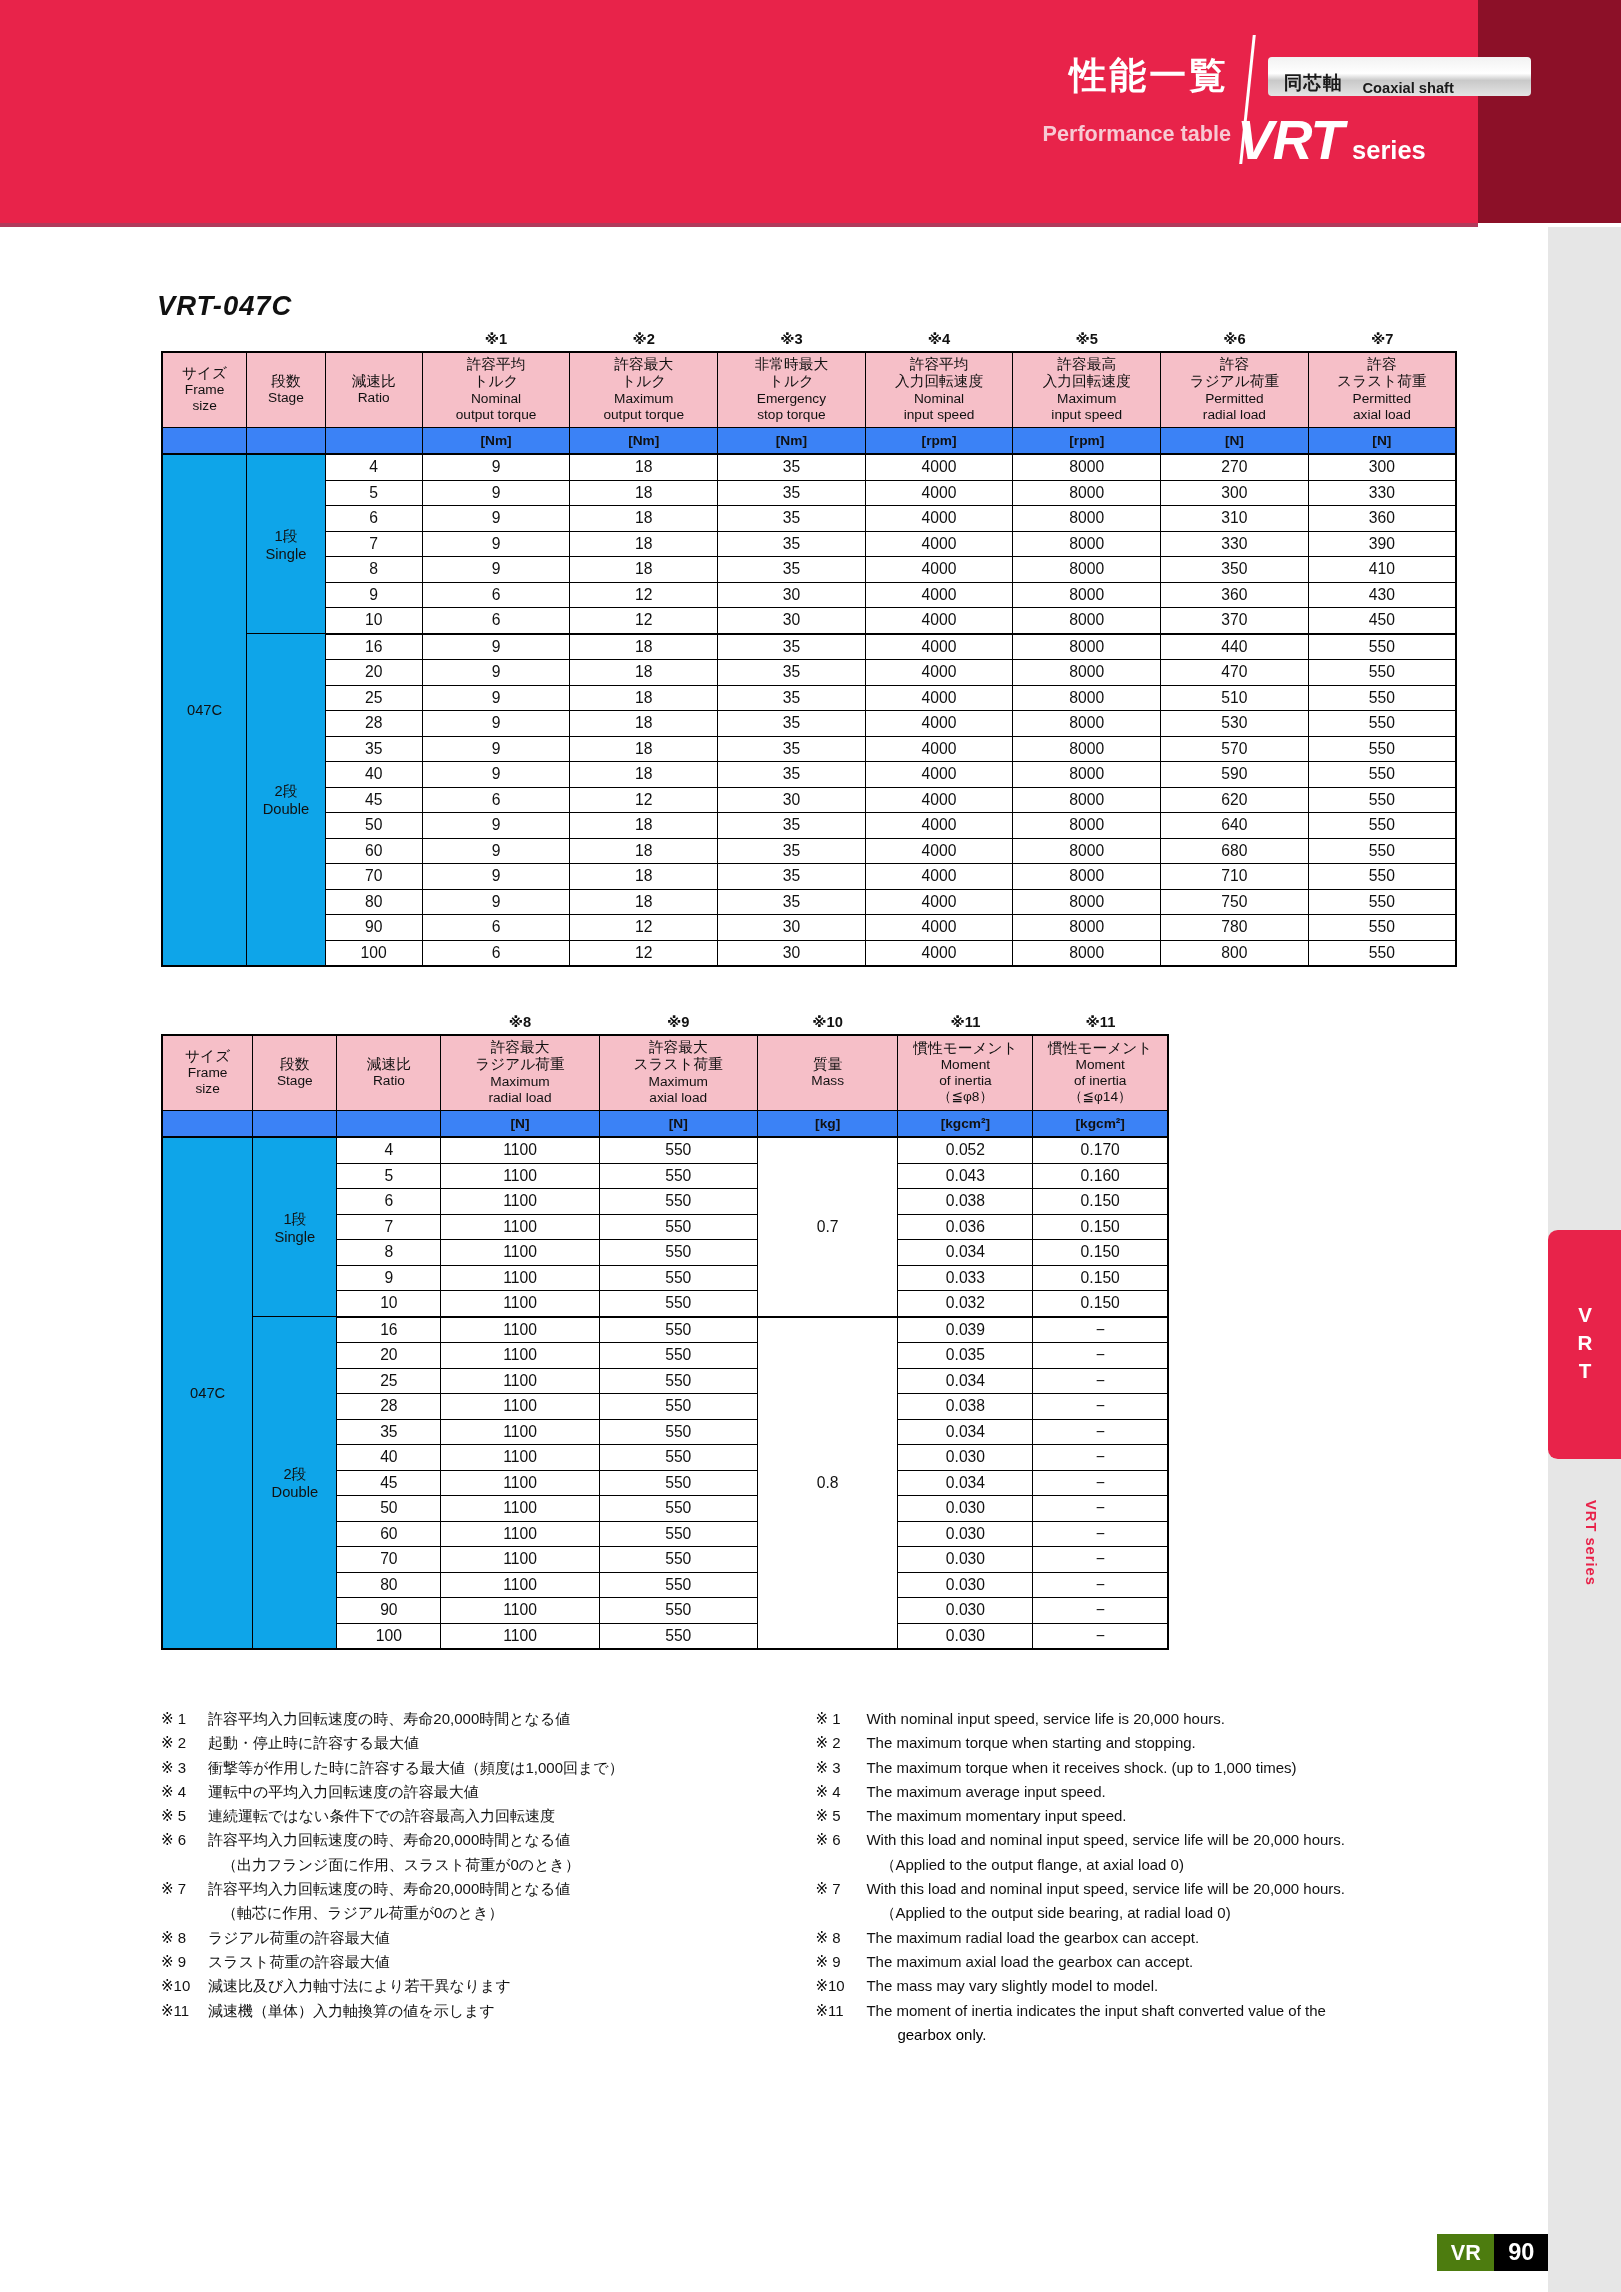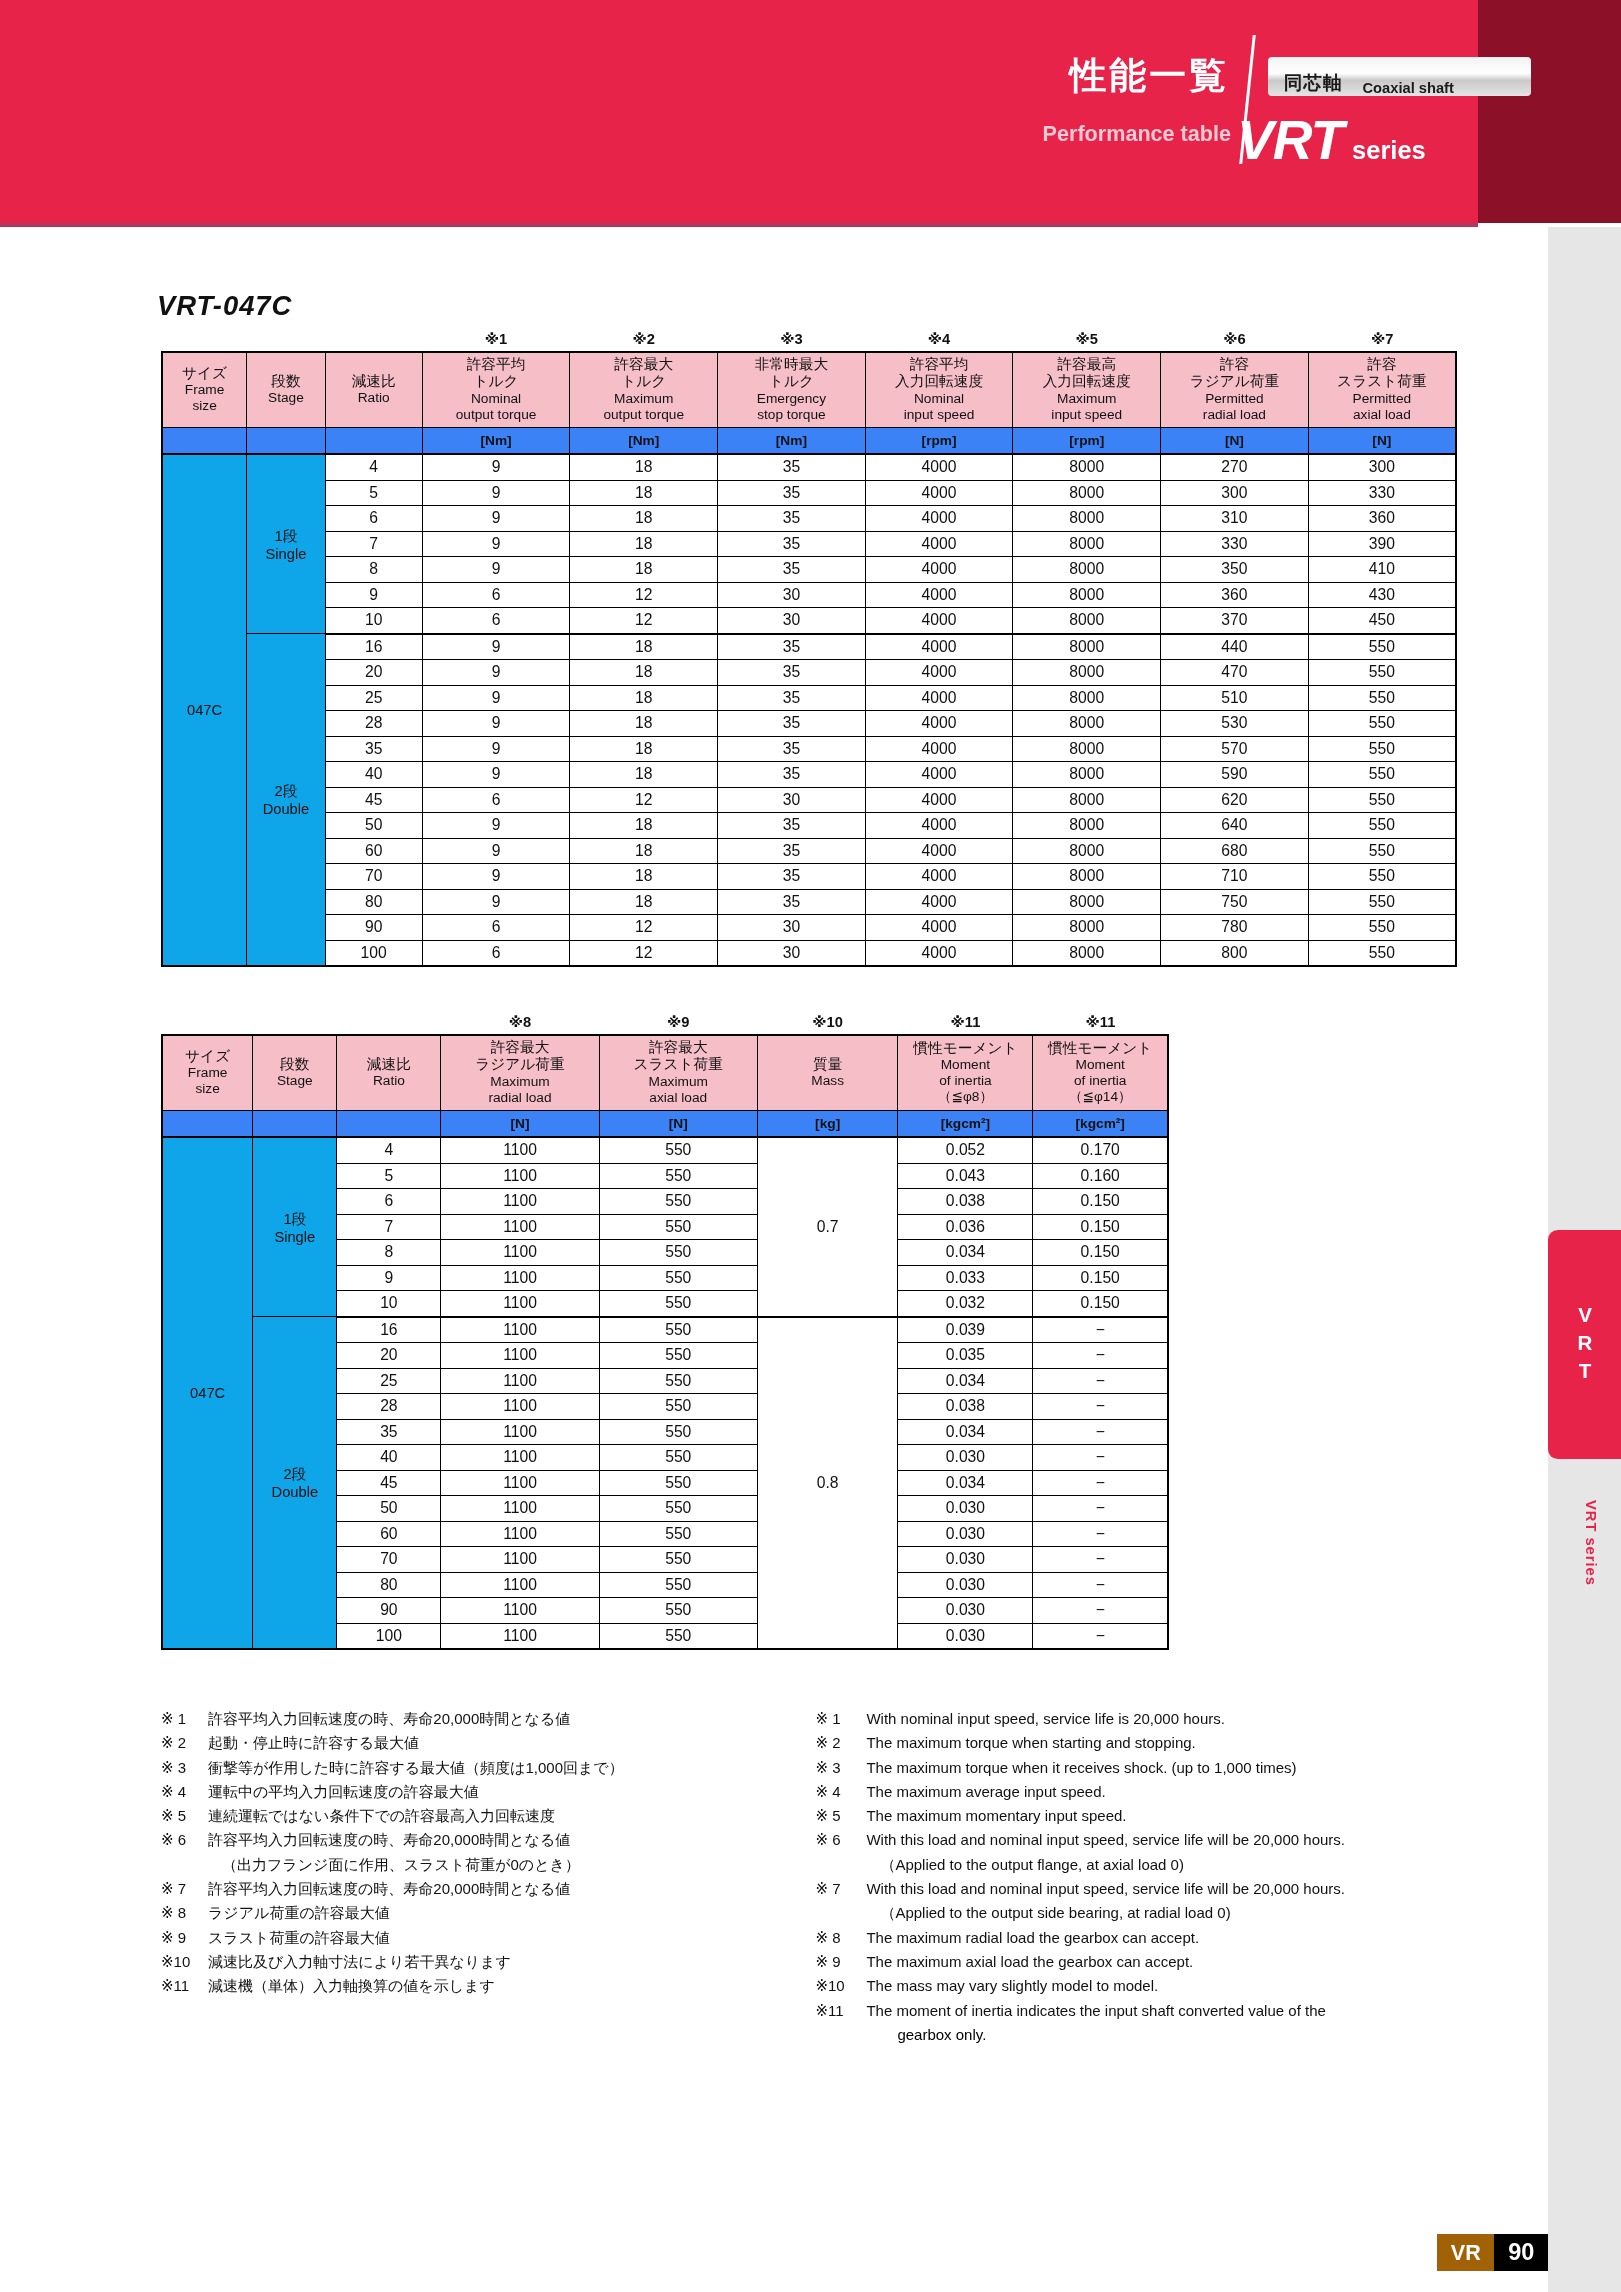--- a/index.html
+++ b/index.html
@@ -70,21 +70,21 @@
     writing-mode:vertical-rl;
   }
   #right-gray-band{
     position:absolute; right:0; top:227px; width:73px; height:2065px;
     background:#e6e6e6;
   }
 
   
   #footer-mark{ position:absolute; right:73px; bottom:21.6px; display:flex; height:37px; }
   #footer-vr{
-    background:#a16207; color:#ffffff; font-size:21.6px; font-weight:bold;
+    background:#4d7c0f; color:#ffffff; font-size:21.6px; font-weight:bold;
     padding:0 13.7px; display:flex; align-items:center;
   }
   #footer-page{
     background:#000000; color:#ffffff; font-size:23.5px; font-weight:bold;
     padding:0 13.7px; display:flex; align-items:center;
   }
 
   
   #model-label{
     position:absolute; left:157px; top:290px;
@@ -720,20 +720,21 @@
       </div>
       <div class="note-line">
         <span class="note-mark">※ 6</span>
         <span class="note-text">許容平均入力回転速度の時、寿命20,000時間となる値</span>
       </div>
       <div class="note-sub">（出力フランジ面に作用、スラスト荷重が0のとき）</div>
       <div class="note-line">
         <span class="note-mark">※ 7</span>
         <span class="note-text">許容平均入力回転速度の時、寿命20,000時間となる値</span>
       </div>
+      <div class="note-sub">（軸芯に作用、ラジアル荷重が0のとき）</div>
       <div class="note-line">
         <span class="note-mark">※ 8</span>
         <span class="note-text">ラジアル荷重の許容最大値</span>
       </div>
       <div class="note-line">
         <span class="note-mark">※ 9</span>
         <span class="note-text">スラスト荷重の許容最大値</span>
       </div>
       <div class="note-line">
         <span class="note-mark">※10</span>

